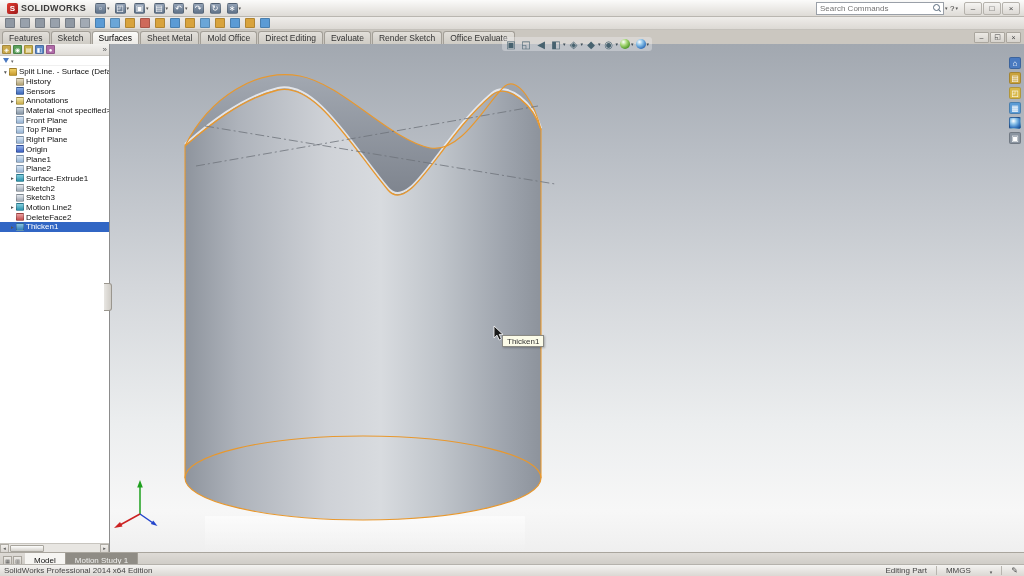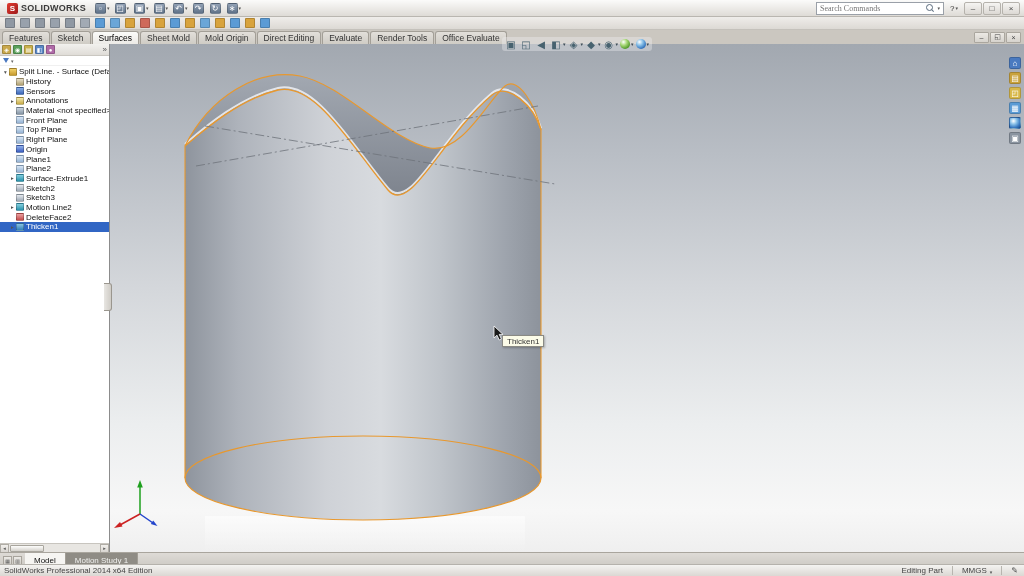--- a/index.html
+++ b/index.html
@@ -11,21 +11,21 @@
   .logo{display:flex;align-items:center;gap:3px;padding:0 7px}
   .logo-mark{width:11px;height:11px;background:linear-gradient(135deg,#e03c31,#9e1b1b);border-radius:2px;color:#fff;font-size:8px;font-weight:bold;display:flex;align-items:center;justify-content:center}
   .logo-text{font-size:9px;font-weight:bold;color:#3a3a3a;letter-spacing:.3px}
   .qbar{display:flex;align-items:center;gap:1px}
   .qitem{display:flex;align-items:center;padding:1px 2px;border-radius:2px}
   .chip{width:11px;height:11px;border-radius:2px;display:inline-flex;align-items:center;justify-content:center;font-size:8px;color:#fff;background:linear-gradient(#93a2b6,#5f7288);border:1px solid rgba(0,0,0,.18)}
   .caret{font-size:5px;color:#555;margin-left:1px}
   .title{position:absolute;left:300px;right:300px;top:3px;text-align:center;font-size:9px;color:#1a1a1a;white-space:nowrap;overflow:hidden}
   .right-cluster{margin-left:auto;display:flex;align-items:center;gap:4px;padding-right:4px}
   .search-box{display:flex;align-items:center;background:#fff;border:1px solid #9aa0a8;height:13px;width:128px;padding:0 3px;gap:3px}
-  .search-box input{border:none;outline:none;flex:1;font-size:8px;font-family:Liberation Serif, serif;color:#555;height:11px;background:transparent}
+  .search-box input{border:none;outline:none;flex:1;font-size:8px;font-family:Liberation Sans, sans-serif;color:#555;height:11px;background:transparent}
   .mag{position:relative;width:8px;height:8px;flex:none}
   .mag::before{content:"";position:absolute;left:0;top:0;width:5px;height:5px;border:1px solid #5a6b7d;border-radius:50%}
   .mag::after{content:"";position:absolute;width:3px;height:1.3px;background:#5a6b7d;transform:rotate(45deg);left:5px;top:6px}
   .help-btn{font-size:8px;color:#333;display:flex;align-items:center;padding:0 2px}
   .win-btns{display:flex;gap:1px}
   .win-btn{width:18px;height:13px;display:flex;align-items:center;justify-content:center;font-size:8px;color:#444;background:linear-gradient(#f5f4f2,#dcd9d4);border:1px solid #b5b2ac;border-radius:2px}
 
   
   .row2{position:absolute;left:0;top:17px;width:100%;height:13px;background:linear-gradient(#efedea,#dcd9d4);border-bottom:1px solid #c4c1bb;display:flex;align-items:center;gap:1px;padding-left:3px;z-index:29}
   .row2 .chip{width:10px;height:10px;font-size:7px;border-radius:1px}
@@ -92,21 +92,21 @@
   .bt-icons{display:flex;align-items:center;gap:1px;padding:0 3px}
   .bt-chip{width:9px;height:9px;background:linear-gradient(#eceae6,#d2cfc9);border:1px solid #a8a49c;font-size:5px;color:#555;display:flex;align-items:center;justify-content:center}
   .b-tab{padding:0 9px;font-size:8px;display:flex;align-items:center;border-right:1px solid #a19d95;background:#8f8c85;color:#f2f2f0;white-space:nowrap}
   .b-tab.active{background:#f6f5f2;color:#111;border-right:1px solid #a19d95}
 
   
   .statusbar{position:absolute;left:0;top:564px;width:100%;height:12px;background:linear-gradient(#f4f3f1,#dbd8d3);border-top:1px solid #b5b2ac;display:flex;align-items:center;font-size:8px;color:#444;z-index:30}
   .sb-left{padding-left:4px;white-space:nowrap}
   .sb-right{margin-left:auto;display:flex;align-items:center;gap:9px;padding-right:6px}
   .sb-sep{width:1px;height:9px;background:#b8b5af}
-  .sb-units{display:flex;align-items:flex-end;gap:2px}
+  .sb-units{display:flex;align-items:flex-end;gap:18px}
   .sb-pencil{font-size:8px;color:#555}
 </style>
 </head>
 <body>
 
 <div class="row1">
   <div class="logo">
     <span class="logo-mark">S</span>
     <span class="logo-text">SOLIDWORKS</span>
   </div>
@@ -256,29 +256,29 @@
 
 <div class="tabsrow">
   <div style="display:flex;align-items:flex-start">
 
       <div class="cm-tab">Features</div>
 
       <div class="cm-tab">Sketch</div>
 
       <div class="cm-tab active">Surfaces</div>
 
-      <div class="cm-tab">Sheet Mold</div>
-
-      <div class="cm-tab">Mold Origin</div>
+      <div class="cm-tab">Sheet Metal</div>
+
+      <div class="cm-tab">Mold Office</div>
 
       <div class="cm-tab">Direct Editing</div>
 
       <div class="cm-tab">Evaluate</div>
 
-      <div class="cm-tab">Render Tools</div>
+      <div class="cm-tab">Render Sketch</div>
 
       <div class="cm-tab">Office Evaluate</div>
     </div>
   <div class="doc-btns">
 
       <div class="doc-btn">
         <span style="background:none;border:none">–</span>
       </div>
 
       <div class="doc-btn">

